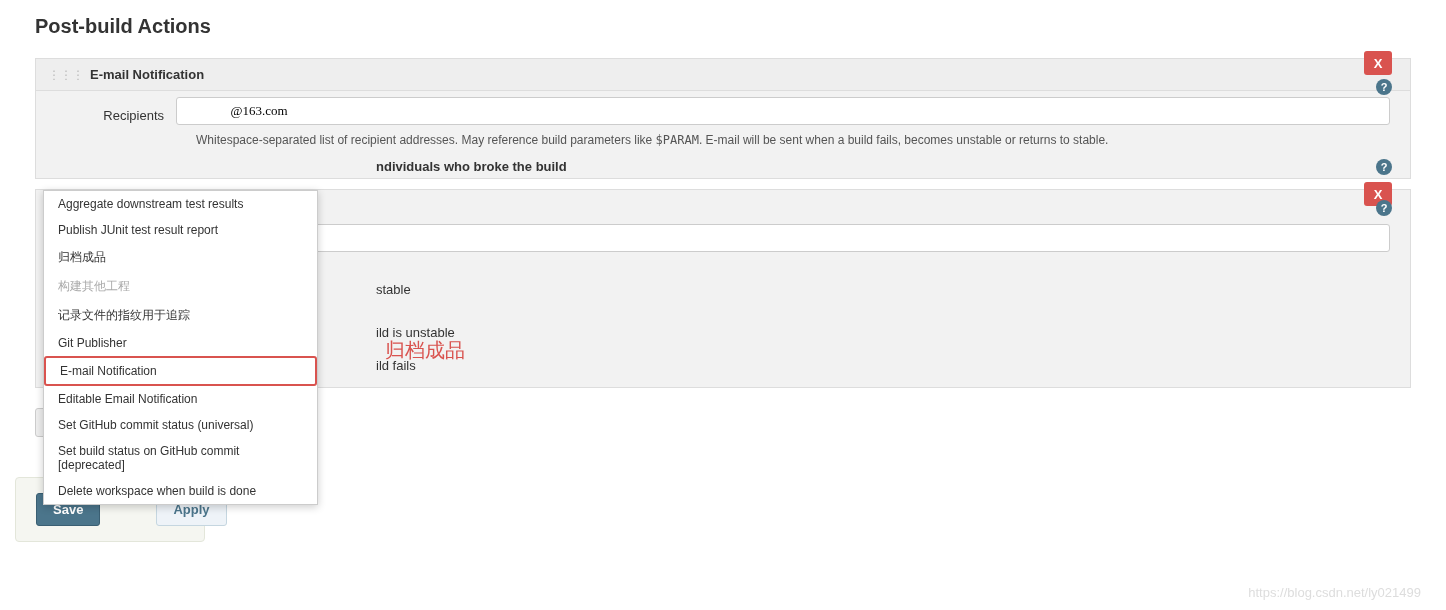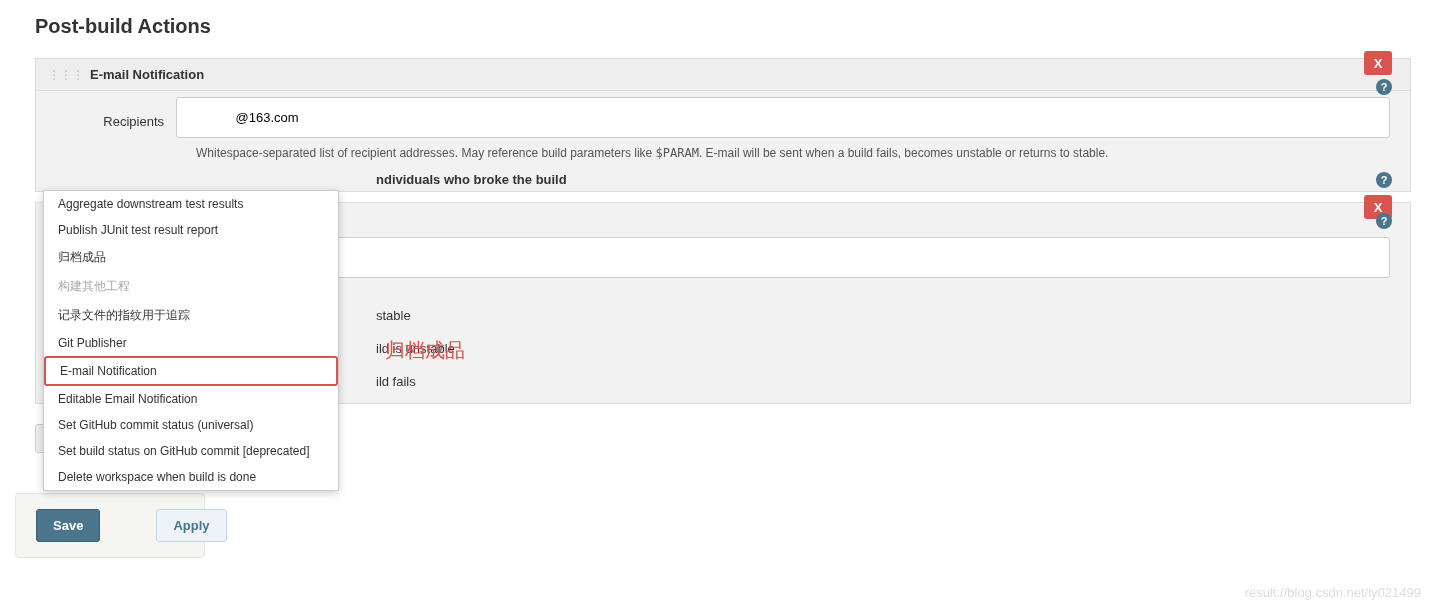--- a/index.html
+++ b/index.html
@@ -8,24 +8,24 @@
     .section-panel { margin: 10px 35px; border: 1px solid #ddd; background: #f2f2f2; position: relative; }
     .section-header { background: #eee; padding: 8px 12px; border-bottom: 1px solid #ddd; display: flex; align-items: center; }
     .drag-handle { color: #bbb; margin-right: 6px; font-size: 12px; cursor: move; }
     .section-title { font-weight: bold; color: #333; }
     .close-btn { position: absolute; top: -8px; right: 18px; background: #d9534f; color: #fff; border: none; width: 28px; height: 24px; font-weight: bold; cursor: pointer; border-radius: 3px; font-size: 13px; }
     .help-icon { position: absolute; top: 20px; right: 18px; width: 16px; height: 16px; border-radius: 50%; background: #4b758b; color: #fff; text-align: center; line-height: 16px; font-size: 11px; font-weight: bold; cursor: pointer; }
     .help-icon2 { position: absolute; right: 18px; width: 16px; height: 16px; border-radius: 50%; background: #4b758b; color: #fff; text-align: center; line-height: 16px; font-size: 11px; font-weight: bold; cursor: pointer; }
     .help-right { float: right; width: 16px; height: 16px; border-radius: 50%; background: #4b758b; color: #fff; text-align: center; line-height: 16px; font-size: 11px; font-weight: bold; cursor: pointer; }
     .form-row { display: flex; padding: 6px 20px; align-items: center; }
     .form-label { width: 120px; text-align: right; padding-right: 12px; margin-top: 8px; }
-    .form-input { flex: 1; padding: 12px 8px; border: 1px solid #ccc; border-radius: 3px; background: #fff; font-size: 13px; }
+    .form-input { flex: 1; padding: 5px 8px; border: 1px solid #ccc; border-radius: 3px; background: #fff; font-size: 13px; font-family: Liberation Serif, serif; }
     .checkbox-row { display: flex; align-items: center; padding: 4px 20px 4px 160px; position: relative; }
     .checkbox-row input { margin-right: 6px; }
-    .dropdown-menu { position: absolute; left: 43px; top: 190px; width: 296px; background: #fff; border: 1px solid #ccc; box-shadow: 0 2px 8px rgba(0,0,0,0.2); z-index: 10; }
+    .dropdown-menu { position: absolute; left: 43px; top: 190px; width: 275px; background: #fff; border: 1px solid #ccc; box-shadow: 0 2px 8px rgba(0,0,0,0.2); z-index: 10; }
     .dropdown-item { padding: 6px 14px; font-size: 12px; color: #333; cursor: pointer; }
     .dropdown-item.disabled { color: #aaa; cursor: default; }
     .dropdown-item.highlighted { border: 2px solid #d9534f; border-radius: 3px; }
     .annotation { position: absolute; left: 385px; top: 337px; color: #d9534f; font-size: 20px; z-index: 20; }
     .dropdown-button { margin: 10px 35px; display: inline-block; padding: 6px 12px; background: #eee; border: 1px solid #ccc; border-radius: 3px; cursor: pointer; font-size: 13px; }
     .dropdown-button::after { content: "▾"; margin-left: 6px; font-size: 10px; }
     .button-bar { margin: 30px 15px 15px; padding: 15px 20px; background: #f5f6f1; border: 1px solid #e3e6da; border-radius: 4px; display: flex; gap: 20px; width: 190px; }
     .btn-save { background: #4b758b; color: #fff; border: 1px solid #3a5f73; padding: 8px 16px; border-radius: 3px; cursor: pointer; font-weight: bold; font-size: 13px; }
     .btn-apply { background: #eef3f8; color: #4b758b; border: 1px solid #c5d6e0; padding: 8px 16px; border-radius: 3px; cursor: pointer; font-weight: bold; font-size: 13px; margin-left: 36px; }
     .watermark { position: absolute; bottom: 10px; right: 25px; color: #ddd; font-size: 13px; }
@@ -62,21 +62,21 @@
 <div class="section-panel bg-section" style="padding-bottom:10px;">
   <button class="close-btn">X</button>
   <div class="help-icon2" style="top:10px;">?</div>
   <div style="height:28px;"></div>
   <div class="form-row">
     <div class="form-label"></div>
     <input class="form-input" type="text" value="" style="">
   </div>
   <div style="height:20px;"></div>
   <div class="partial-text">stable</div>
-  <div class="partial-text" style="margin-top:10px;">ild is unstable</div>
+  <div class="partial-text" style="margin-top:20px;">ild is unstable</div>
   <div class="partial-text" style="margin-top:10px;">ild fails</div>
 </div>
 
 <div class="dropdown-menu">
   <div class="dropdown-item">Aggregate downstream test results</div>
   <div class="dropdown-item">Publish JUnit test result report</div>
   <div class="dropdown-item">归档成品</div>
   <div class="dropdown-item disabled">构建其他工程</div>
   <div class="dropdown-item">记录文件的指纹用于追踪</div>
   <div class="dropdown-item">Git Publisher</div>
@@ -89,16 +89,16 @@
 
 <div class="annotation">归档成品</div>
 
 <div class="dropdown-button">Add post-build action</div>
 
 <div class="button-bar">
   <button class="btn-save">Save</button>
   <button class="btn-apply">Apply</button>
 </div>
 
-<div class="watermark">result://blog.csdn.net/ly021499</div>
+<div class="watermark">https://blog.csdn.net/ly021499</div>
 
 
 
 
 </body></html>

